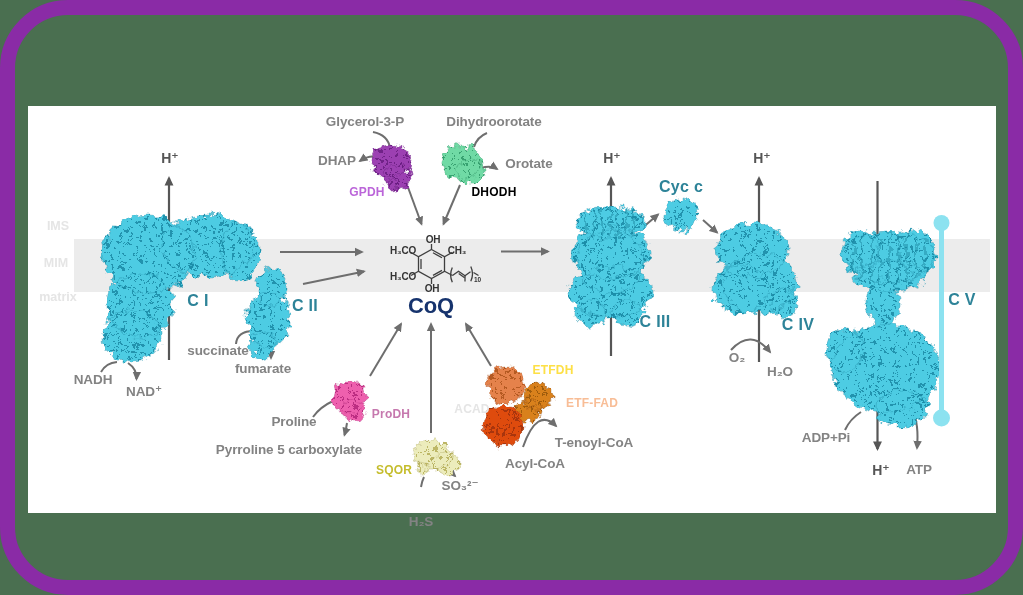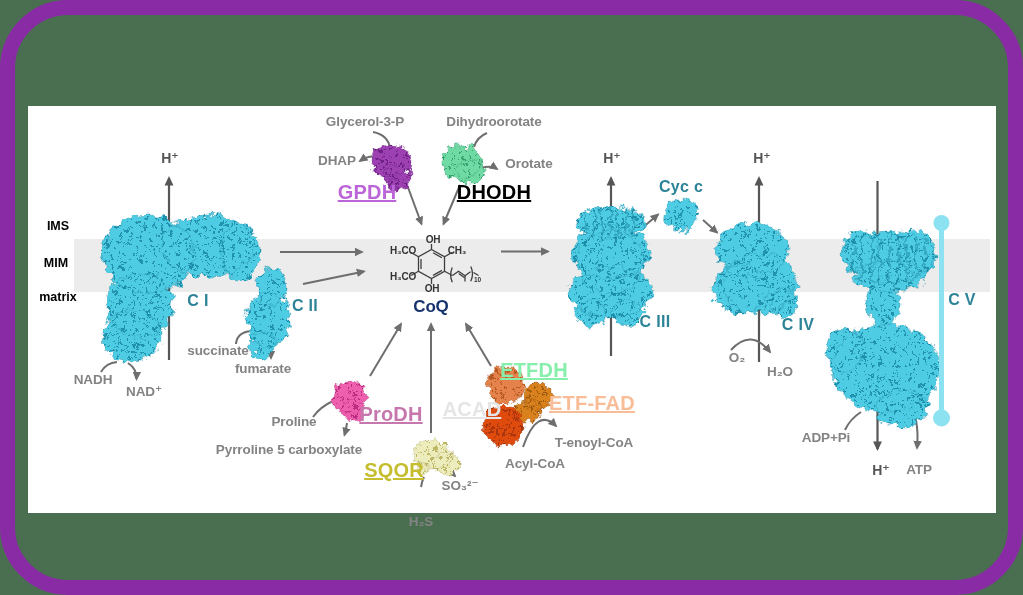--- a/index.html
+++ b/index.html
@@ -5,24 +5,24 @@
   html,body{margin:0;padding:0;}
   body{width:1023px;height:595px;position:relative;overflow:hidden;
        background:#4a6f50;font-family:"Liberation Sans","DejaVu Sans",sans-serif;}
   .frame{position:absolute;left:0;top:0;width:1023px;height:595px;box-sizing:border-box;
          border:15px solid #8a2ba6;border-radius:68px;}
   .panel{position:absolute;left:28px;top:106px;width:968px;height:407px;background:#ffffff;}
   svg.diagram{position:absolute;left:0;top:0;}
   .lbl{position:absolute;transform:translate(-50%,-50%);white-space:nowrap;line-height:1;}
   .met{color:#838383;font-size:13.5px;font-weight:700;letter-spacing:-0.1px;}
   .hp{color:#555555;font-size:14px;font-weight:600;}
-  .memlab{color:#000000;font-size:12.5px;font-weight:700;text-align:center;}
+  .memlab{color:#e5e5e5;font-size:12.5px;font-weight:700;text-align:center;}
   .cpx{color:#2d8398;font-size:16px;font-weight:700;letter-spacing:0.3px;}
-  .enz{font-size:20px;font-weight:700;letter-spacing:0.2px;text-decoration:underline;}
-  .coq-title{color:#16336d;font-size:17px;font-weight:700;letter-spacing:-0.2px;}
+  .enz{font-size:12px;font-weight:700;letter-spacing:0.2px;}
+  .coq-title{color:#16336d;font-size:22px;font-weight:700;letter-spacing:-0.2px;}
   .chem{color:#333333;font-size:10px;font-weight:700;letter-spacing:-0.2px;}
   .chem-sub{color:#333333;font-size:6.5px;font-weight:700;}
 </style>
 </head>
 <body>
 
 <div class="frame"></div>
 <div class="panel"></div>
 
 <svg class="diagram" width="1023" height="595" viewBox="0 0 1023 595">
@@ -311,21 +311,21 @@
 <span class="lbl met" style="left:737px;top:358px">O₂</span>
 <span class="lbl met" style="left:780px;top:372px">H₂O</span>
 <span class="lbl met" style="left:826px;top:438px">ADP+Pi</span>
 <span class="lbl met" style="left:919px;top:470px">ATP</span>
 
 <span class="lbl enz" style="left:367px;top:192px;color:#bb65d9">GPDH</span>
 <span class="lbl enz" style="left:494px;top:192px;color:#000000">DHODH</span>
 <span class="lbl enz" style="left:391px;top:414px;color:#c678ae">ProDH</span>
 <span class="lbl enz" style="left:394px;top:470px;color:#c5bd2d">SQOR</span>
 <span class="lbl enz" style="left:472px;top:409px;color:#e5e5e5">ACAD</span>
-<span class="lbl enz" style="left:534px;top:370px;color:#86efac">ETFDH</span>
+<span class="lbl enz" style="left:553px;top:370px;color:#fde047">ETFDH</span>
 <span class="lbl enz" style="left:592px;top:403px;color:#f8bd96">ETF-FAD</span>
 
 <span class="lbl coq-title" style="left:431px;top:306px">CoQ</span>
 
 <span class="lbl chem" style="left:433px;top:239.5px">OH</span>
 <span class="lbl chem" style="left:432px;top:288.5px">OH</span>
 <span class="lbl chem" style="left:403px;top:250.5px">H₃CO</span>
 <span class="lbl chem" style="left:403px;top:276.5px">H₃CO</span>
 <span class="lbl chem" style="left:457px;top:250.5px">CH₃</span>
 <span class="lbl chem-sub" style="left:477.5px;top:280px">10</span>

